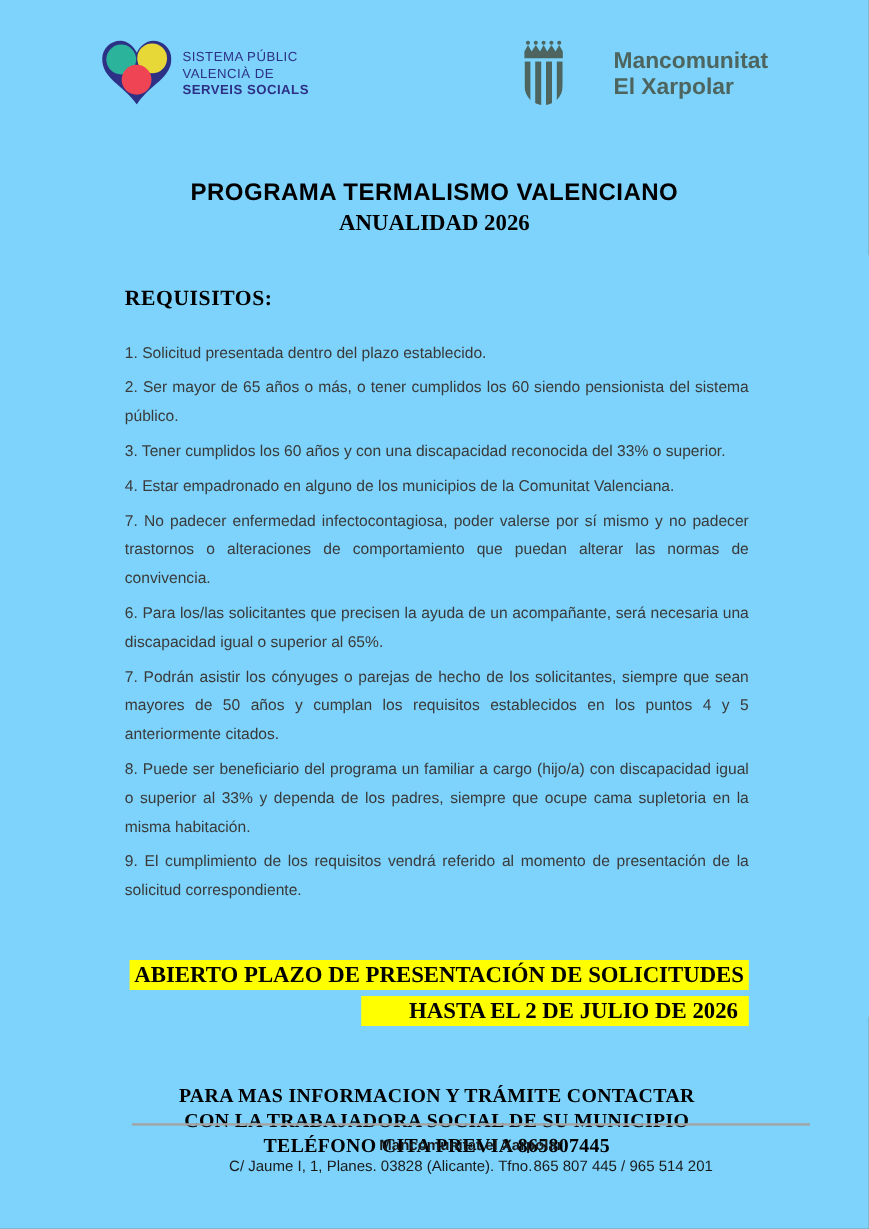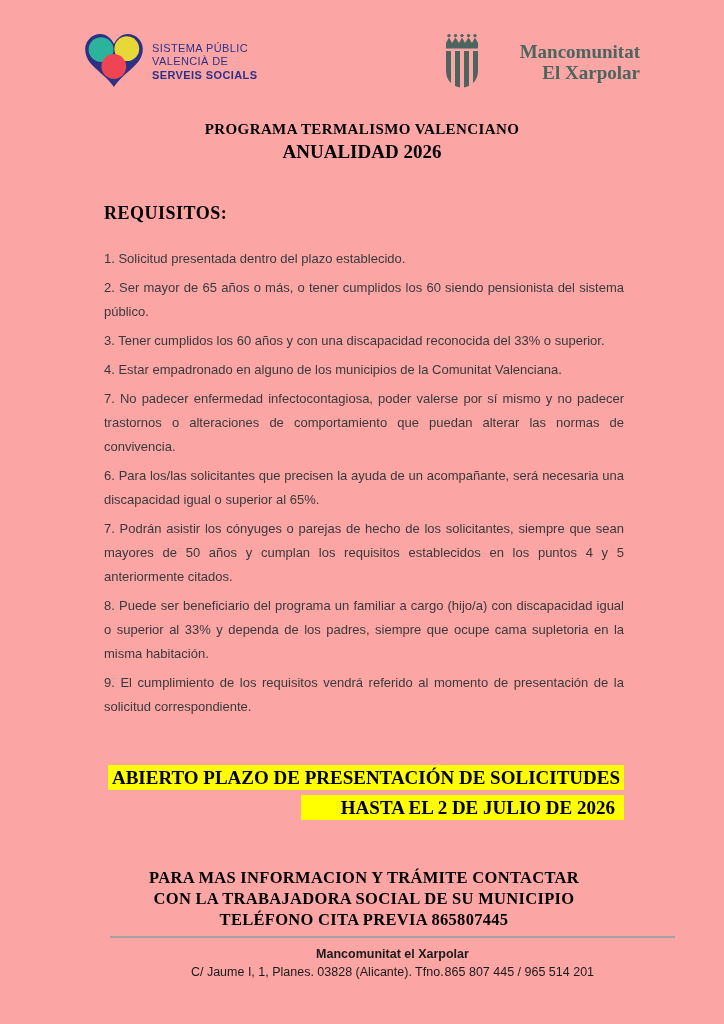--- a/index.html
+++ b/index.html
@@ -1,21 +1,21 @@
 <!DOCTYPE html>
 <html><head>
 <meta charset="utf-8">
 <style>
   html,body { margin:0; padding:0; background:#888; }
   .page {
     position: relative;
     width: 724px;
     height: 1024px;
     margin: 0 auto;
-    background: #fca5a5;
+    background: #7dd3fc;
     overflow: hidden;
     font-family: "Liberation Sans", sans-serif;
   }
 
   
   .header {
     display: flex;
     justify-content: space-between;
     align-items: flex-start;
     padding: 33px 84px 0 85px;
@@ -24,37 +24,36 @@
   .logo-left-text {
     font-size: 11px;
     line-height: 13.5px;
     color: #2d3185;
     letter-spacing: 0.4px;
     font-family: "Liberation Sans", sans-serif;
   }
   .logo-left-text .l3 { font-weight: bold; }
   .logo-right { display: flex; align-items: flex-start; gap: 8px; }
   .logo-right-text {
-    text-align: right;
     color: #4d655e;
     font-weight: bold;
     font-size: 19px;
     line-height: 21px;
     padding-top: 8px;
-    font-family: Liberation Serif, serif;
+    font-family: Liberation Sans, sans-serif;
     margin-left: 32px;
   }
 
   
   .doc-title {
-    margin-top: 28px;
-    text-align: center;
-    font-family: Liberation Serif, serif;
-    font-weight: bold;
-    font-size: 15px;
+    margin-top: 56px;
+    text-align: center;
+    font-family: Liberation Sans, sans-serif;
+    font-weight: bold;
+    font-size: 20px;
     letter-spacing: 0.4px;
     color: #000;
   }
   .doc-subtitle {
     text-align: center;
     font-family: "Liberation Serif", serif;
     font-weight: bold;
     font-size: 19px;
     margin-top: 3px;
     color: #000;

